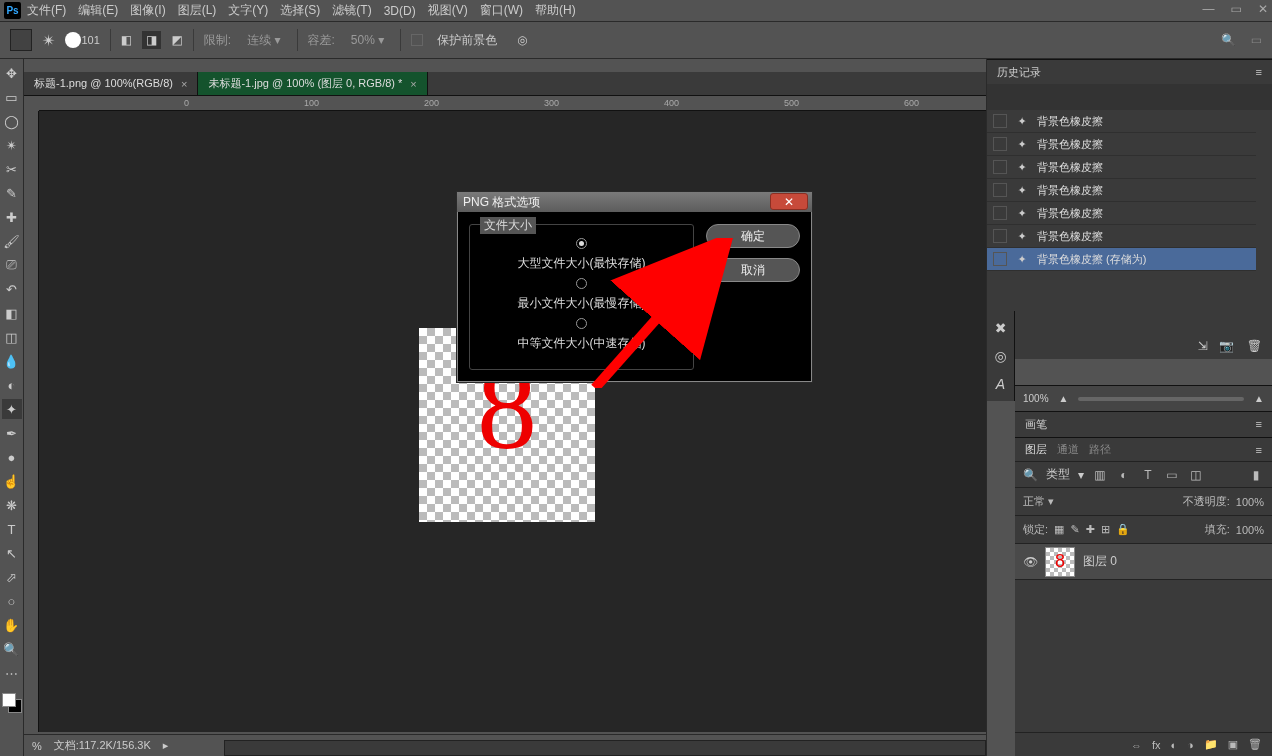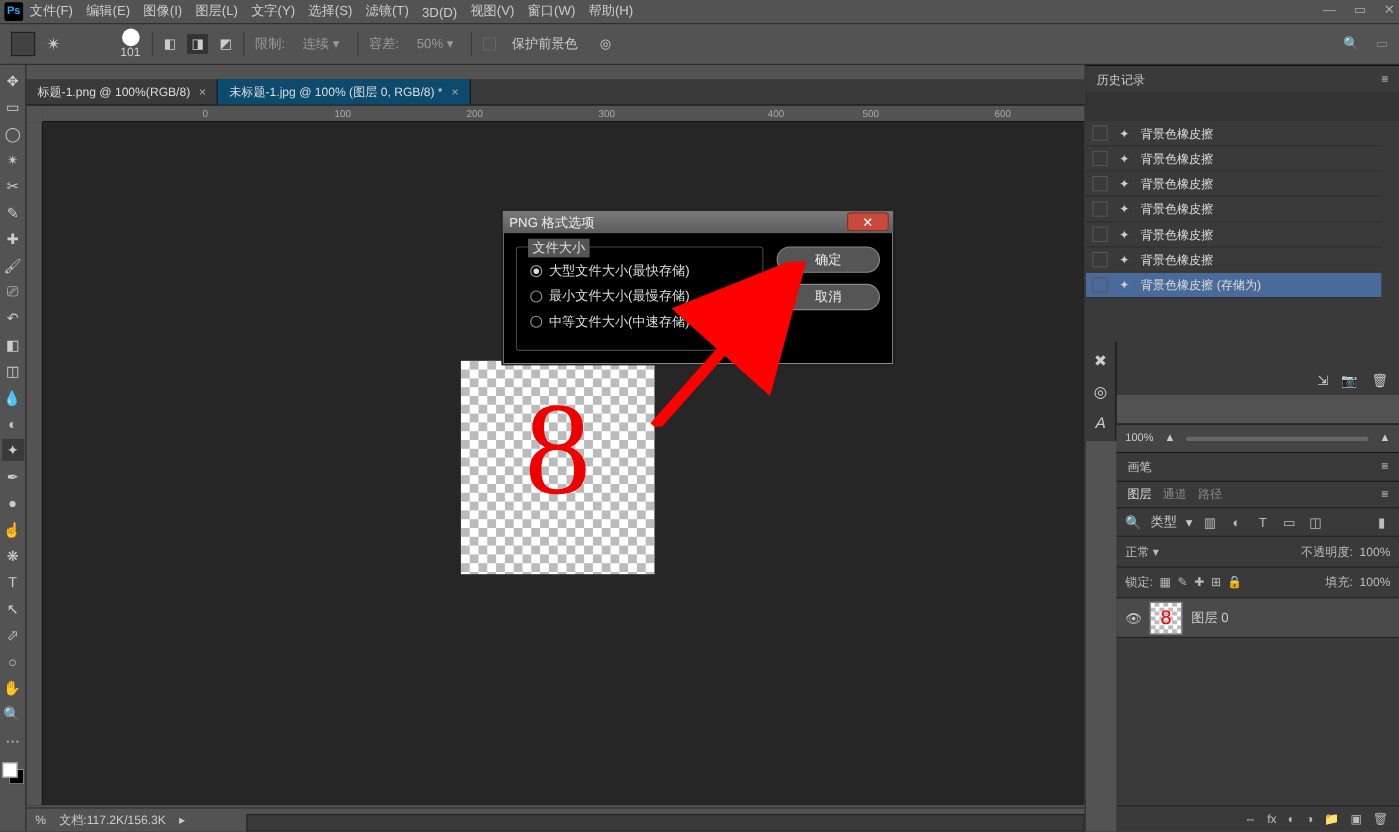--- a/index.html
+++ b/index.html
@@ -26,21 +26,21 @@
   .tool-btn { width: 20px; height: 20px; display: flex; align-items: center; justify-content: center; color: #ccc; font-size: 13px; }
   .tool-btn.active { background: #3a3a3a; }
   .fg-bg { position: relative; width: 20px; height: 20px; margin-top: 6px; }
   .fg-sw { position: absolute; width: 14px; height: 14px; border: 1px solid #888; }
   .fg-sw.a { left: 0; top: 0; background: #fff; z-index: 2; }
   .fg-sw.b { right: 0; bottom: 0; background: #000; }
 
   
   .doctabs { position: absolute; left: 24px; top: 72px; right: 286px; height: 24px; background: #3a3a3a; border-bottom: 1px solid #111; display: flex; }
   .doctab { padding: 0 10px; display: flex; align-items: center; gap: 8px; color: #ddd; font-size: 11px; border-right: 1px solid #111; }
-  .doctab.active { background: #0c4a6e; text-align: right; }
+  .doctab.active { background: #14532d; text-align: right; }
   .doctab .x { color: #aaa; }
 
   
   .canvas { position: absolute; left: 24px; top: 96px; right: 286px; bottom: 24px; background: #262626; overflow: hidden; }
   .ruler-h { position: absolute; left: 15px; right: 0; top: 0; height: 15px; background: #535353; border-bottom: 1px solid #111; display: flex; align-items: flex-end; }
   .ruler-v { position: absolute; left: 0; top: 15px; bottom: 0; width: 15px; background: #535353; border-right: 1px solid #111; }
   .ruler-corner { position: absolute; left: 0; top: 0; width: 15px; height: 15px; background: #535353; }
   .rtxt { position: absolute; bottom: 2px; font-size: 9px; color: #aaa; }
 
   .docimg { position: absolute; left: 395px; top: 232px; width: 176px; height: 194px; }
@@ -88,21 +88,21 @@
   .layer-thumb { width: 30px; height: 30px; background-image: repeating-conic-gradient(#bbb 0 25%, #fff 0 50%); background-size: 8px 8px; border: 1px solid #888; display:flex; align-items:center; justify-content:center; color:#e00; font-family:"Times New Roman"; font-size:18px; }
   .layers-foot { position:absolute; bottom:0; left:0; right:0; height:24px; display:flex; align-items:center; justify-content:flex-end; gap:10px; padding:0 10px; color:#bbb; border-top:1px solid #222; background:#3a3a3a; font-size:11px;}
 
   
   .dialog { position: absolute; left: 456px; top: 191px; width: 357px; background: #000000; border: 1px solid #2a2a2a; box-shadow: 0 0 0 1px #888 inset; z-index: 50; }
   .dlg-titlebar { height: 20px; background: linear-gradient(#7a7a7a,#5c5c5c); display: flex; align-items: center; padding: 0 6px; font-size: 12px; color: #eee; position: relative; }
   .dlg-close { position: absolute; right: 4px; top: 1px; width: 38px; height: 17px; background: #c74a3a; border-radius: 3px; display: flex; align-items: center; justify-content: center; color: #fff; border: 1px solid #8a2f23; font-size: 12px; }
   .dlg-body { padding: 12px; display: flex; gap: 12px; }
   .dlg-group { border: 1px solid #444; border-radius: 3px; padding: 10px 12px 14px; flex: 1; position: relative; }
   .dlg-legend { position: absolute; top: -8px; left: 10px; background: #555; padding: 0 4px; font-size: 12px; color: #ddd; }
-  .dlg-opt { display: flex; align-items: center; gap: 6px; padding: 3px 0; font-size: 12px; color: #ddd; }
+  .dlg-opt { display: flex; align-items: center; gap: 6px; padding: 3px 0; font-size: 12px; color: #ddd; flex-direction: column; }
   .radio { width: 11px; height: 11px; border: 1px solid #999; border-radius: 50%; display: inline-flex; align-items:center; justify-content:center; }
   .radio.on::after { content:''; width:5px; height:5px; background:#ddd; border-radius:50%; }
   .chk { width: 11px; height: 11px; border: 1px solid #999; }
   .dlg-btncol { display: flex; flex-direction: column; gap: 10px; }
   .dlg-btn { width: 94px; height: 24px; border: 1px solid #888; border-radius: 12px; display: flex; align-items: center; justify-content: center; font-size: 12px; color: #eee; background: #555; }
 
   
   .arrow { position: absolute; left: 585px; top: 238px; width: 150px; height: 150px; pointer-events: none; z-index: 60; }
 
   
@@ -131,21 +131,21 @@
     <span>▭</span>
     <span>✕</span>
   </div>
 </div>
 
 <div class="optbar">
   <div class="ob-tool"></div>
   <div style="display:flex;align-items:center;gap:4px;">
     <span style="font-size:16px;">✴</span>
   </div>
-  <div style="display:flex;flex-direction:column;align-items:center;margin-left:44px;">
+  <div style="display:flex;flex-direction:row;align-items:center;">
     <div class="ob-swatch"></div>
     <span class="ob-num">101</span>
   </div>
   <div class="ob-sep"></div>
   <span>◧</span>
   <span style="background:#333;padding:2px 4px;">◨</span>
   <span>◩</span>
   <div class="ob-sep"></div>
   <span class="ob-lbl">限制:</span>
   <span class="ob-drop"><span>连续</span> ▾</span>
@@ -206,21 +206,21 @@
   </div>
 </div>
 
 <div class="canvas">
   <div class="ruler-corner"></div>
   <div class="ruler-h">
     <span class="rtxt" style="left:145px">0</span>
     <span class="rtxt" style="left:265px">100</span>
     <span class="rtxt" style="left:385px">200</span>
     <span class="rtxt" style="left:505px">300</span>
-    <span class="rtxt" style="left:659px">400</span>
+    <span class="rtxt" style="left:625px">400</span>
     <span class="rtxt" style="left:745px">500</span>
     <span class="rtxt" style="left:865px">600</span>
   </div>
   <div class="ruler-v"></div>
 
   <div class="docimg">
     <div class="checker"></div>
     <div class="big8">8</div>
   </div>
 </div>

